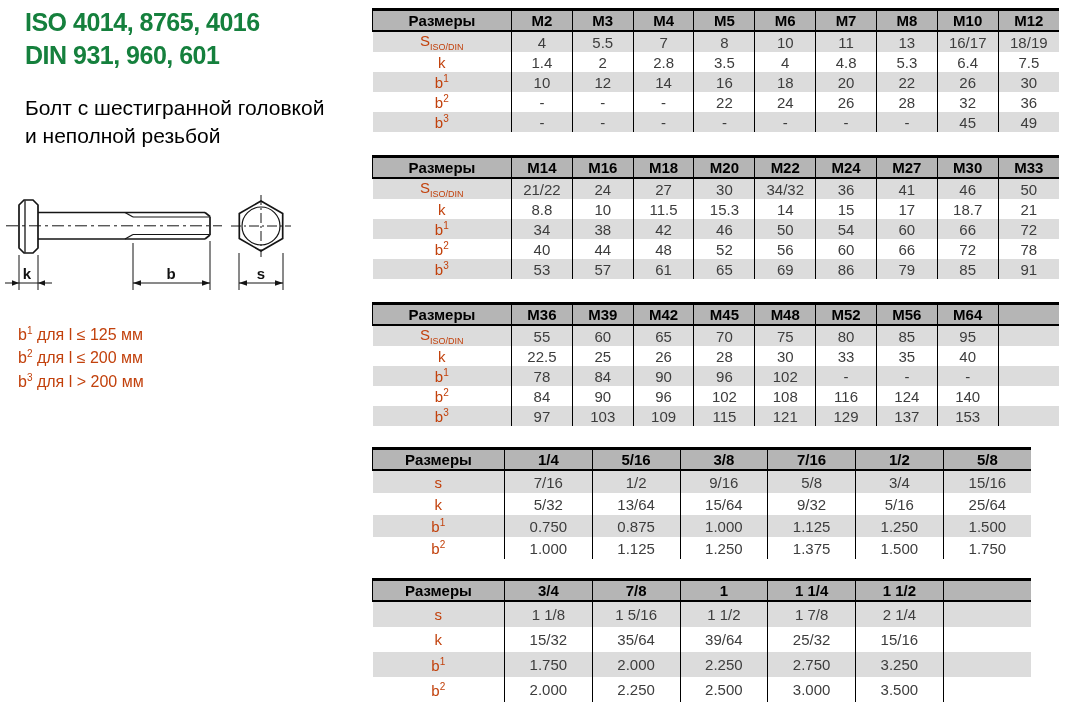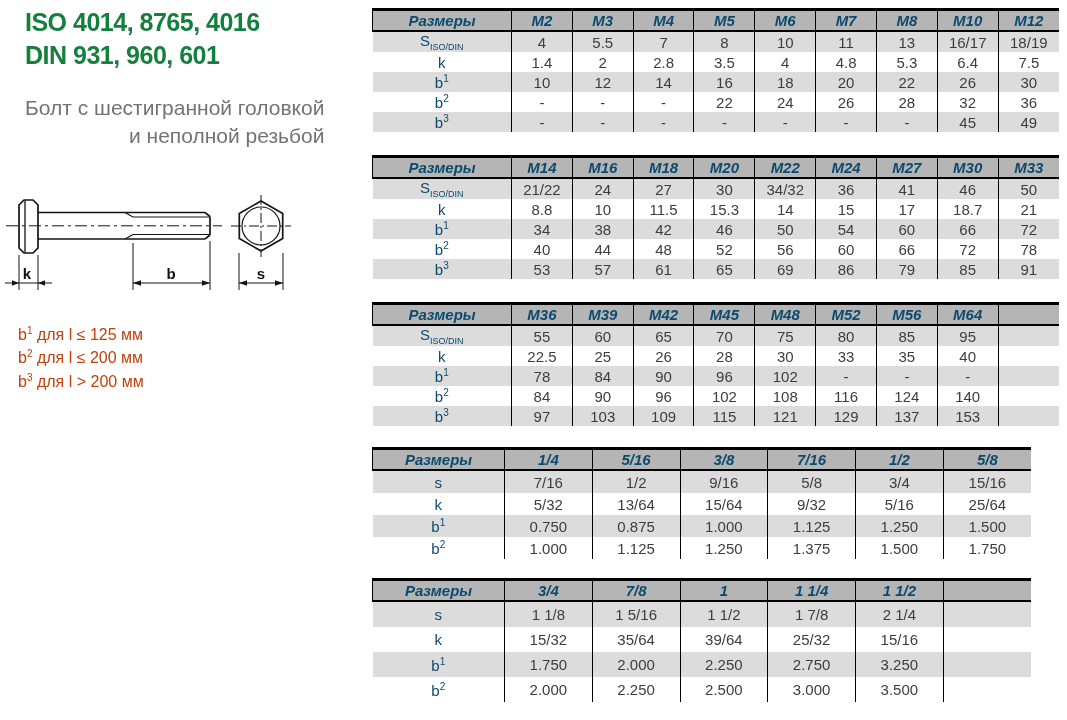--- a/index.html
+++ b/index.html
@@ -17,21 +17,21 @@
   }
 
   
   .title {
     position:absolute; left:25px; top:6px;
     font-size:25px; font-weight:bold; line-height:33px;
     letter-spacing:-0.5px; color:#15803d; white-space:nowrap;
   }
   .subtitle {
     position:absolute; left:25px; top:94px;
-    font-size:21px; line-height:28px; color:#737373; white-space:nowrap;text-align:right;
+    font-size:21px; line-height:28px; color:#000000; white-space:nowrap;
   }
   .drawing { position:absolute; left:0; top:183px; }
   .drawing text { font:bold 15px "Liberation Sans", sans-serif; fill:#111; }
   .notes {
     position:absolute; left:18px; top:321px;
     font-size:16px; line-height:19px; color:#c2410c; white-space:nowrap;
   }
   .notes sup { font-size:10px; }
 
   
@@ -43,28 +43,28 @@
   .metric table { width:687px; }
   .inch   table { width:659px; }
   .metric th:first-child, .metric td:first-child { width:138px; }
   .inch   th:first-child, .inch   td:first-child { width:131px; }
 
   .tbl th, .tbl td { text-align:center; padding:0; font-size:15px; overflow:hidden; }
   .tbl thead th {
     background:var(--header-bg);
     border-top:3px solid var(--border-col);
     border-bottom:2.5px solid var(--border-col);
-    font-weight:bold; color:#0c4a6e; height:19px;font-style:italic;
+    font-weight:bold; color:#000000; height:19px;
   }
   .tbl thead th:first-child { border-left:1.5px solid var(--border-col); }
   .tbl th:not(:first-child), .tbl td:not(:first-child) {
     border-left:1.5px solid var(--border-col);
   }
   .tbl tbody td { color:var(--value-col); }
-  .tbl tbody td.rowlab { color:#0c4a6e; }
+  .tbl tbody td.rowlab { color:#c2410c; }
   .tbl tbody tr.stripe td { background:var(--stripe-bg); }
   .rows20 tbody td { height:20px; }
   .rows22 tbody td { height:22px; }
   .rows25 tbody td { height:25px; }
   .tbl sub { font-size:9px; }
   .tbl sup { font-size:10px; }
 </style>
 </head>
 <body>
 

